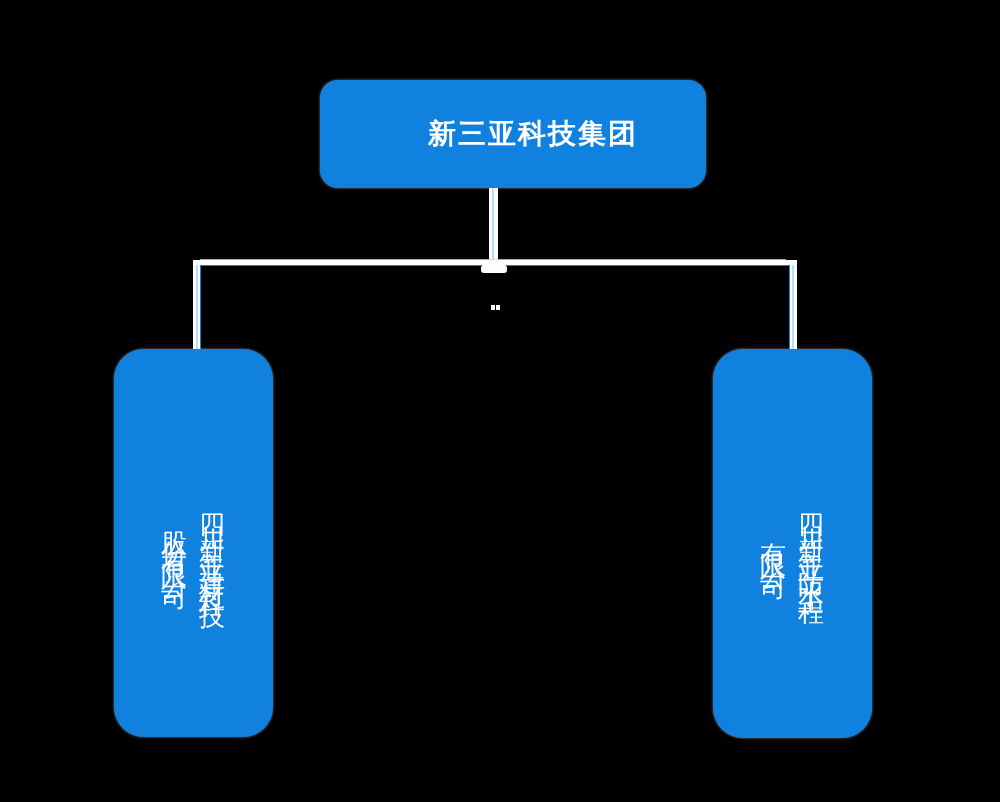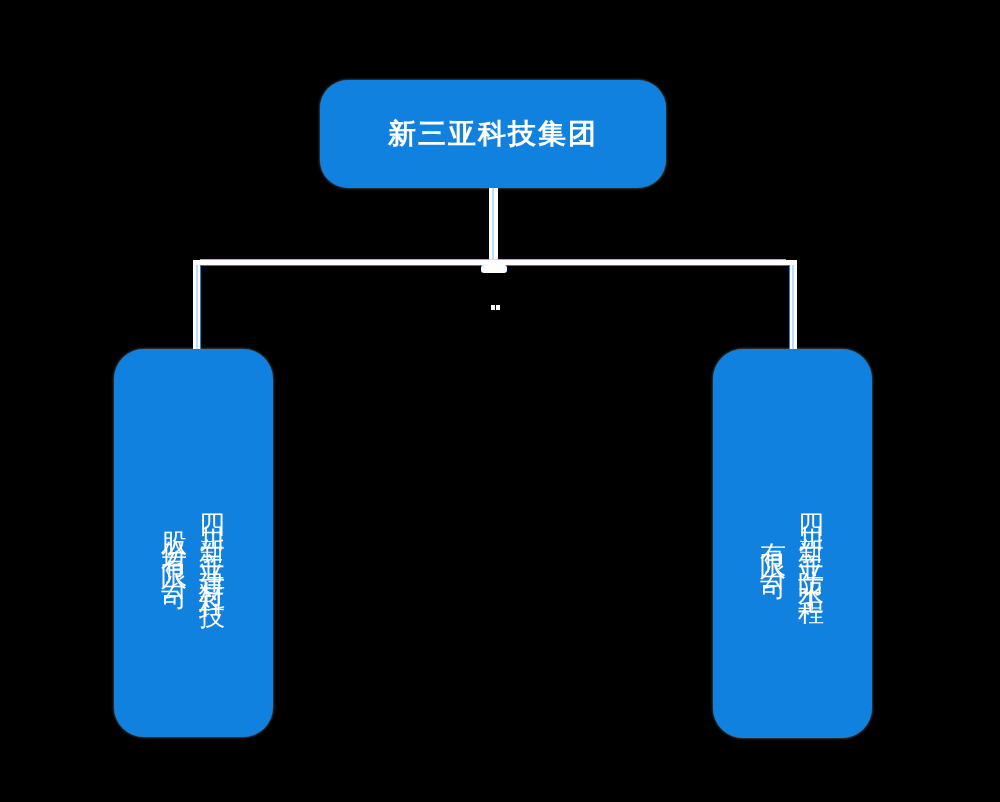--- a/index.html
+++ b/index.html
@@ -20,24 +20,25 @@
     position: absolute;
     background: #1181DF;
     color: #ffffff;
     box-shadow: 0 0 3px rgba(255,255,255,0.45);
   }
   .node.root {
     left: 320px;
     top: 80px;
     width: 346px;
     height: 108px;
-    border-radius: 28px;
+    border-radius: 18px;
     display: flex;
     align-items: center;
     justify-content: center;
+    padding-left: 40px;
   }
   .root-label {
     font-size: 28px;
     font-weight: bold;
     letter-spacing: 2px;
     white-space: nowrap;
   }
   .node.child {
     border-radius: 30px;
   }

